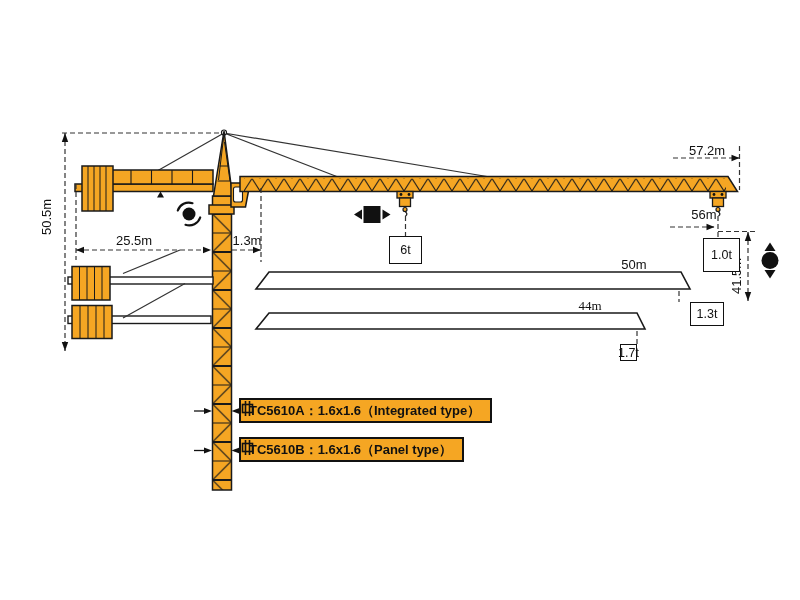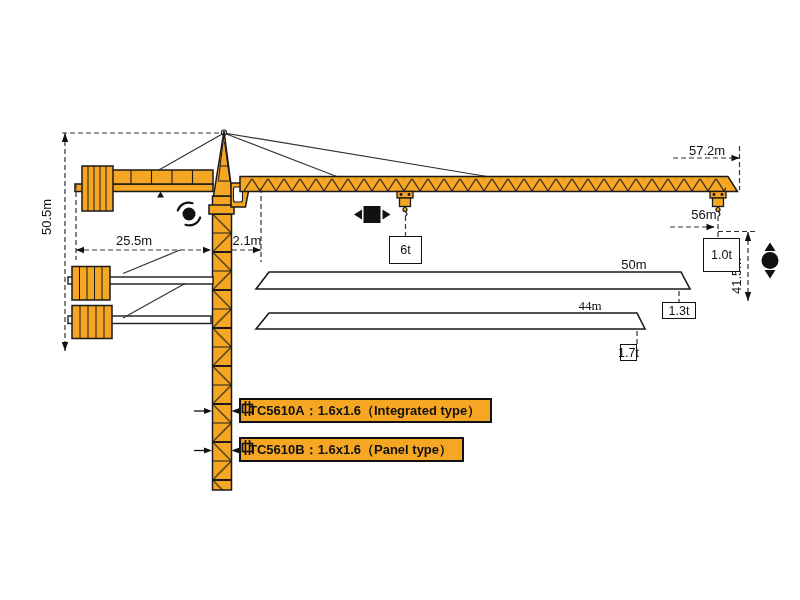--- a/index.html
+++ b/index.html
@@ -180,30 +180,30 @@
       <polygon class="arw" points="231.5,411 239.5,408 239.5,414"></polygon>
       <line x1="194" y1="450.5" x2="206" y2="450.5" stroke="#111" stroke-width="1.3"></line>
       <polygon class="arw" points="212,450.5 204,447.5 204,453.5"></polygon>
       <line x1="234" y1="450.5" x2="240" y2="450.5" stroke="#111" stroke-width="1.3"></line>
       <polygon class="arw" points="231.5,450.5 239.5,447.5 239.5,453.5"></polygon>
     </g>
   </svg>
 
   <div class="vlabel" style="left:46px;top:217px;">50.5m</div>
   <div class="hlabel" style="left:134px;top:240px;">25.5m</div>
-  <div class="hlabel" style="left:247px;top:240px;">2.1m</div>
+  <div class="hlabel" style="left:247px;top:240px;">1.3m</div>
   <div class="hlabel" style="left:707px;top:150px;">57.2m</div>
   <div class="hlabel" style="left:704px;top:214px;text-align:right;">56m</div>
   <div class="vlabel" style="left:736px;top:276px;">41.5m</div>
   <div class="hlabel" style="left:634px;top:264px;">50m</div>
   <div class="hlabel" style="left:590px;top:306px;font-family:Liberation Serif, serif;">44m</div>
 
   <div class="loadbox" style="left:389px;top:236px;width:33px;height:28px;">6t</div>
   <div class="loadbox" style="left:703px;top:238px;width:37px;height:34px;">1.0t</div>
-  <div class="loadbox" style="left:662px;top:302px;width:34px;height:17px;">1.3t</div>
+  <div class="loadbox" style="left:690px;top:302px;width:34px;height:24px;">1.3t</div>
   <div class="loadbox" style="left:620px;top:344px;width:17px;height:17px;">1.7t</div>
 
   <div class="modelbox" style="left:239px;top:398px;">
     <svg width="13" height="17" viewBox="0 0 13 17">
       <rect x="1.5" y="4.5" width="10" height="8" fill="none" stroke="#111" stroke-width="1.6"></rect>
       <path d="M4.5,1 V16 M8.5,1 V16" stroke="#111" stroke-width="1.6"></path>
     </svg>
     <span>TC5610A：1.6x1.6（Integrated type）</span>
   </div>
   <div class="modelbox" style="left:239px;top:437px;">

